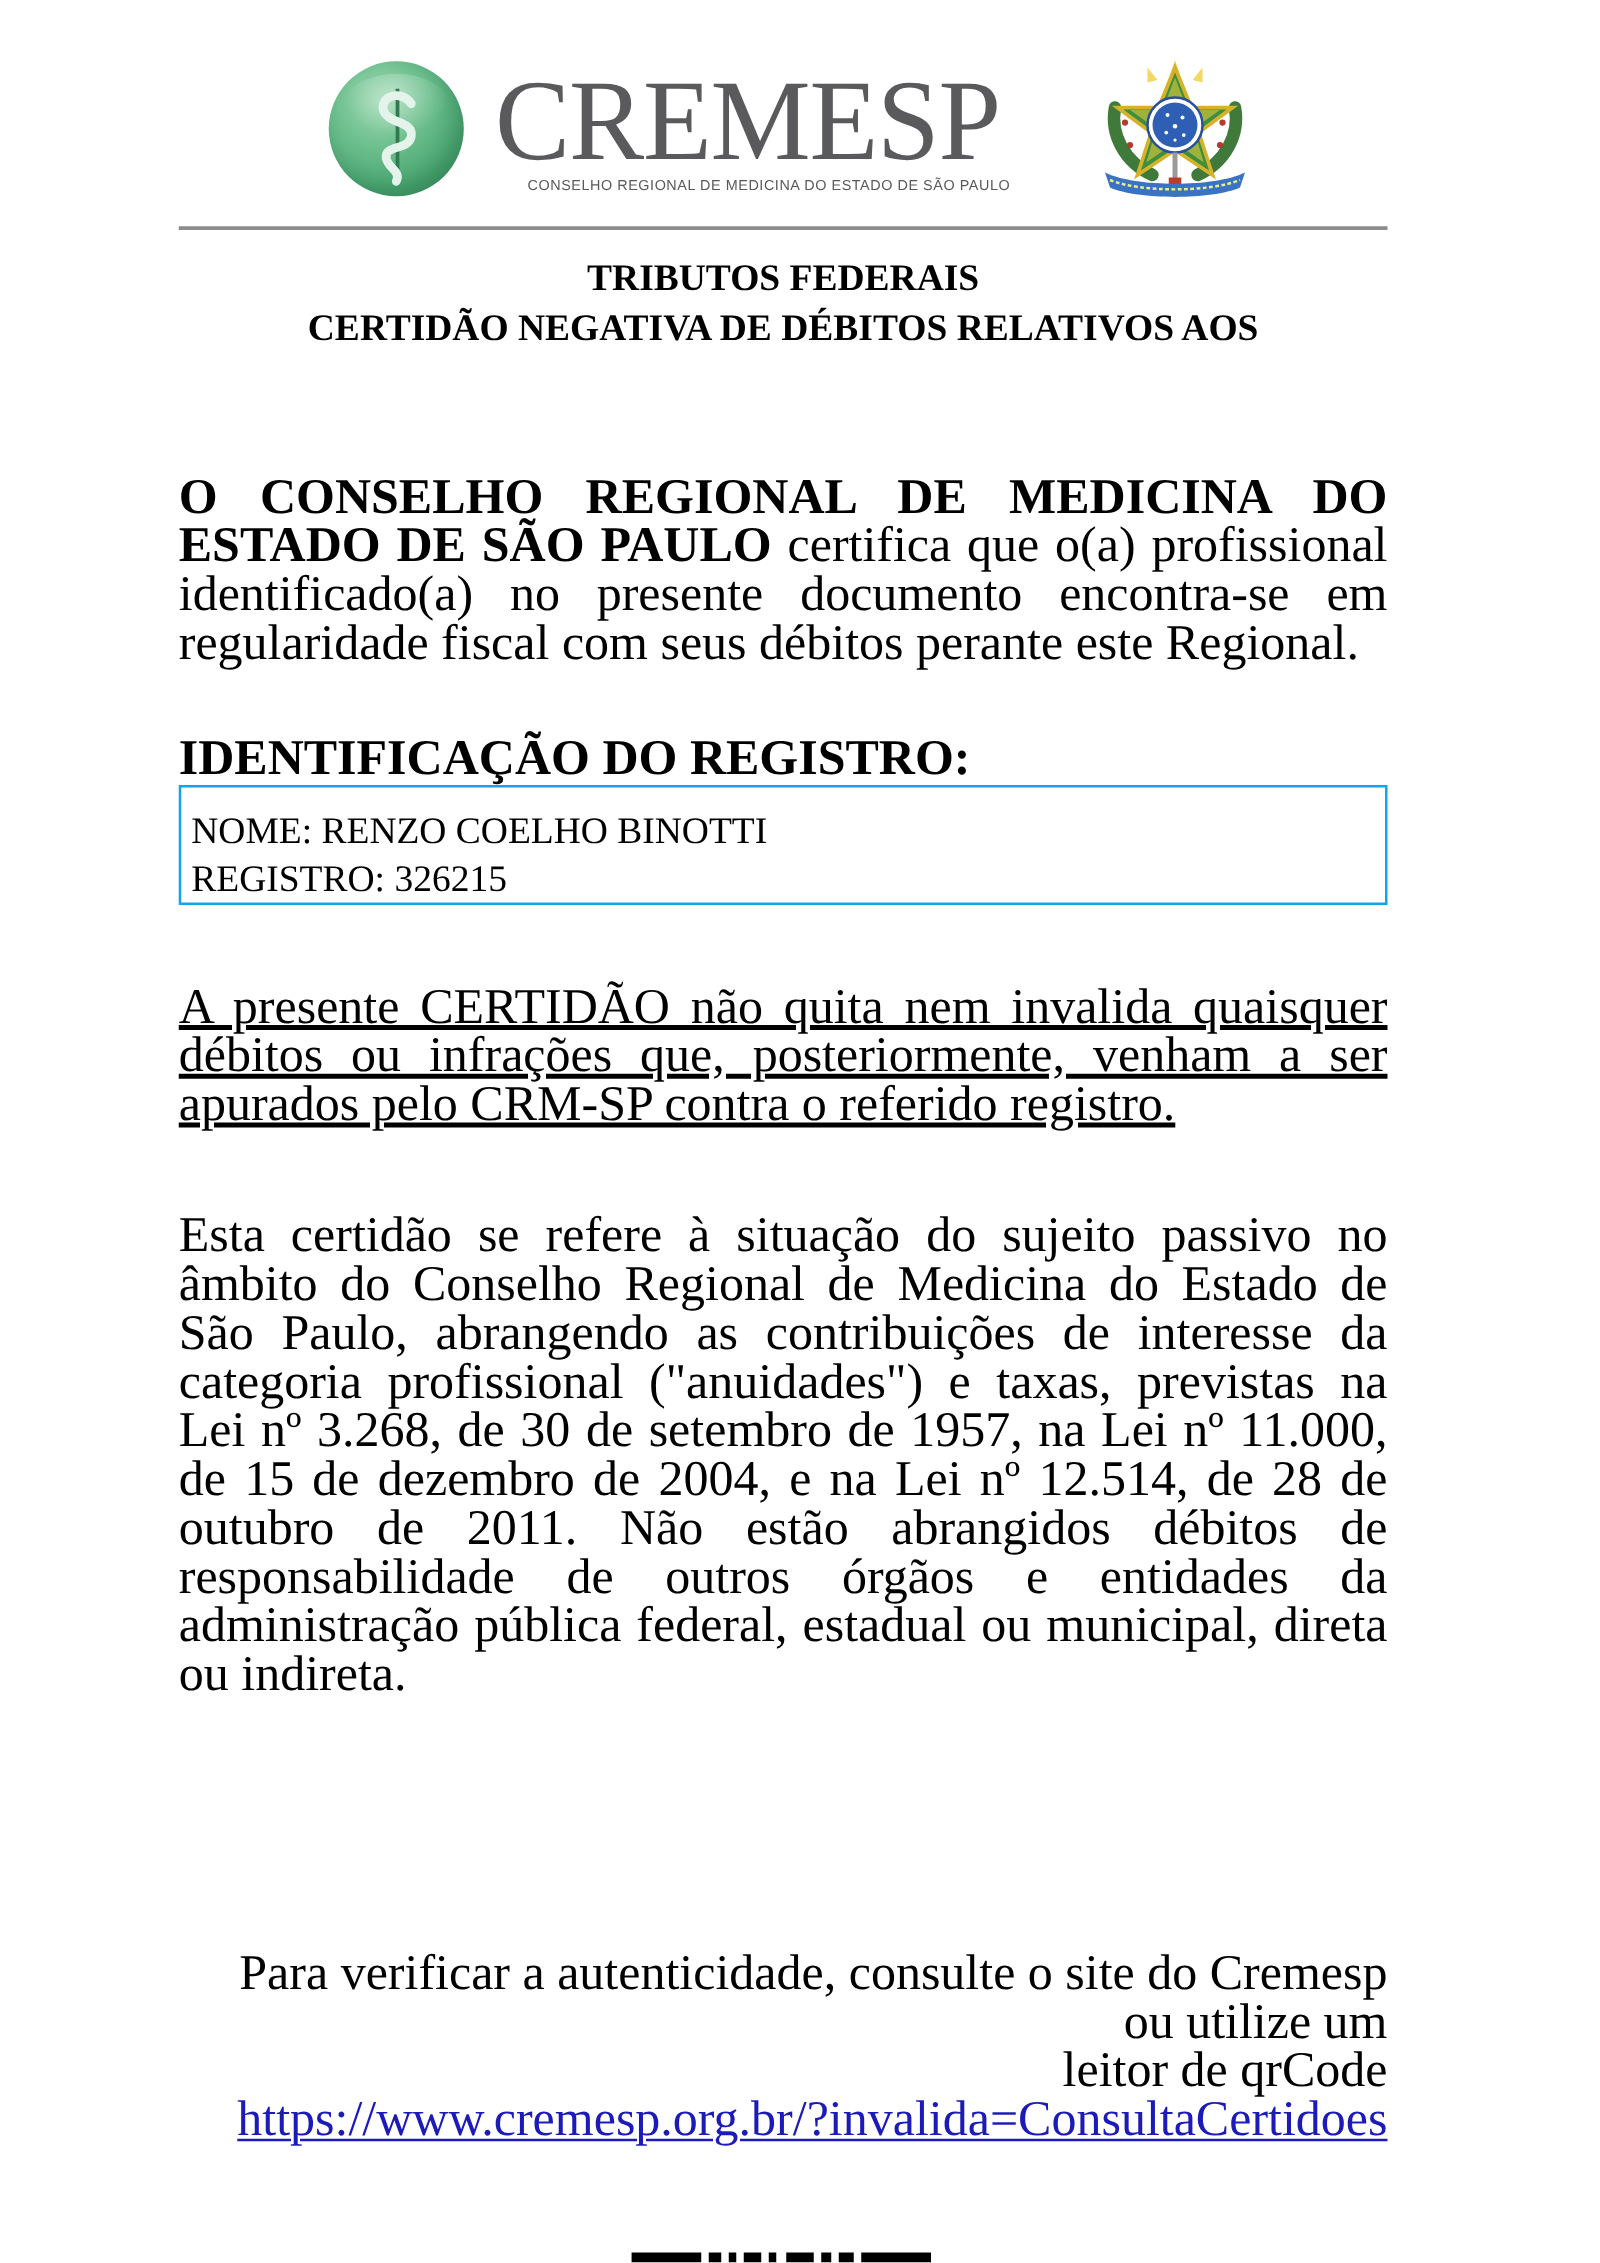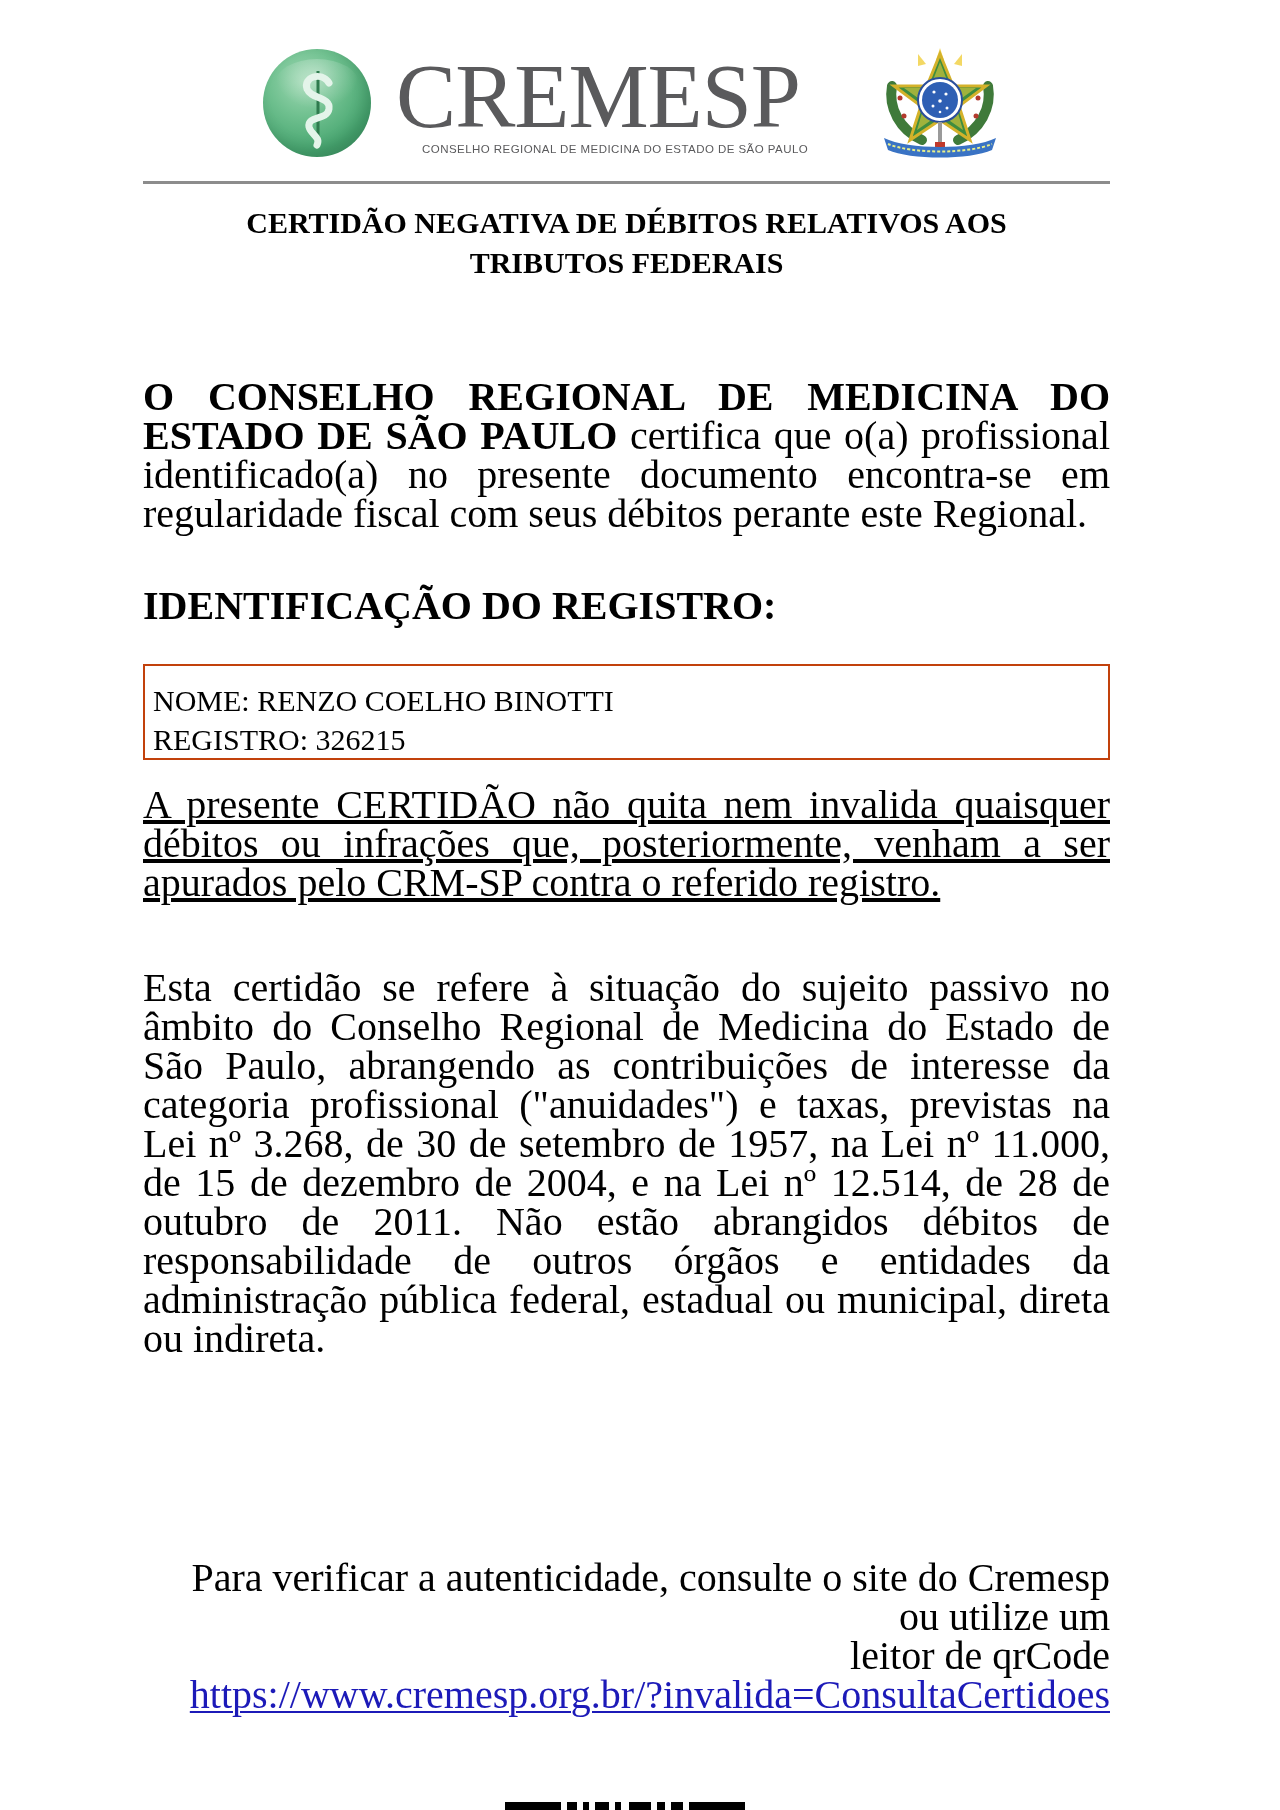--- a/index.html
+++ b/index.html
@@ -101,23 +101,23 @@
     .justify {
       text-align: justify;
       text-align-last: left;
     }
     .bold { font-weight: bold; }
 
     .p1 { top: 377px; }
     .id-heading { top: 586px; font-weight: bold; }
     .id-box {
       position: absolute;
-      left: 143px; top: 664px;
+      left: 143px; top: 628px;
       width: 963px; height: 92px;
-      border: 2px solid #c2410c;
+      border: 2px solid #0ea5e9;
     }
     .id-box .line {
       position: absolute;
       left: 8px;
       font-size: 30px;
       line-height: 39px;
       white-space: nowrap;
     }
     .id-box .l1 { top: 15px; }
     .id-box .l2 { top: 54px; }
@@ -197,22 +197,22 @@
       <rect x="57" y="96" width="10" height="6" fill="#c0392b"></rect>
 
       <path d="M6 92 C 30 104, 94 104, 118 92 L 114 104 C 92 114, 32 114, 10 104 Z" fill="#3a73c4"></path>
       <path d="M10 98 C 34 108, 90 108, 114 98" fill="none" stroke="#e8f08a" stroke-width="2" stroke-dasharray="3 2"></path>
     </svg>
   </div>
 
   <div class="separator"></div>
 
   <div class="title">
+    <span>TRIBUTOS FEDERAIS</span>
     <span>CERTIDÃO NEGATIVA DE DÉBITOS RELATIVOS AOS</span>
-    <span>TRIBUTOS FEDERAIS</span>
   </div>
 
   <div class="block justify p1">
     <span class="bold">O CONSELHO REGIONAL DE MEDICINA DO ESTADO DE SÃO PAULO</span><span> certifica que o(a) profissional identificado(a) no presente documento encontra-se em regularidade fiscal com seus débitos perante este Regional.</span>
   </div>
 
   <div class="block id-heading">IDENTIFICAÇÃO DO REGISTRO:</div>
   <div class="id-box">
     <div class="line l1">NOME: RENZO COELHO BINOTTI</div>
     <div class="line l2">REGISTRO: 326215</div>

